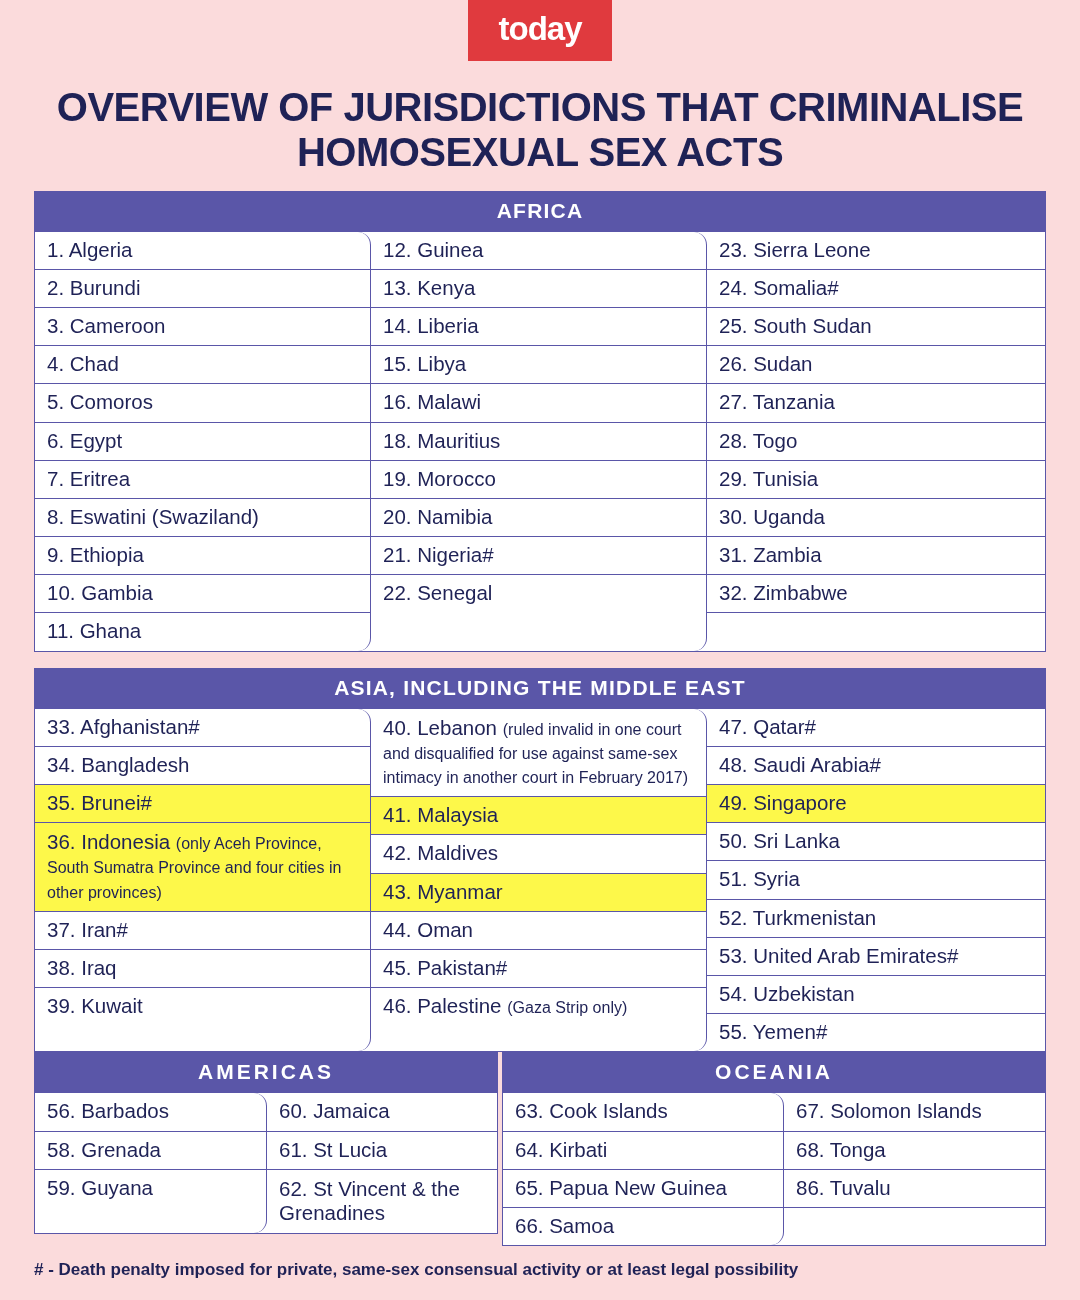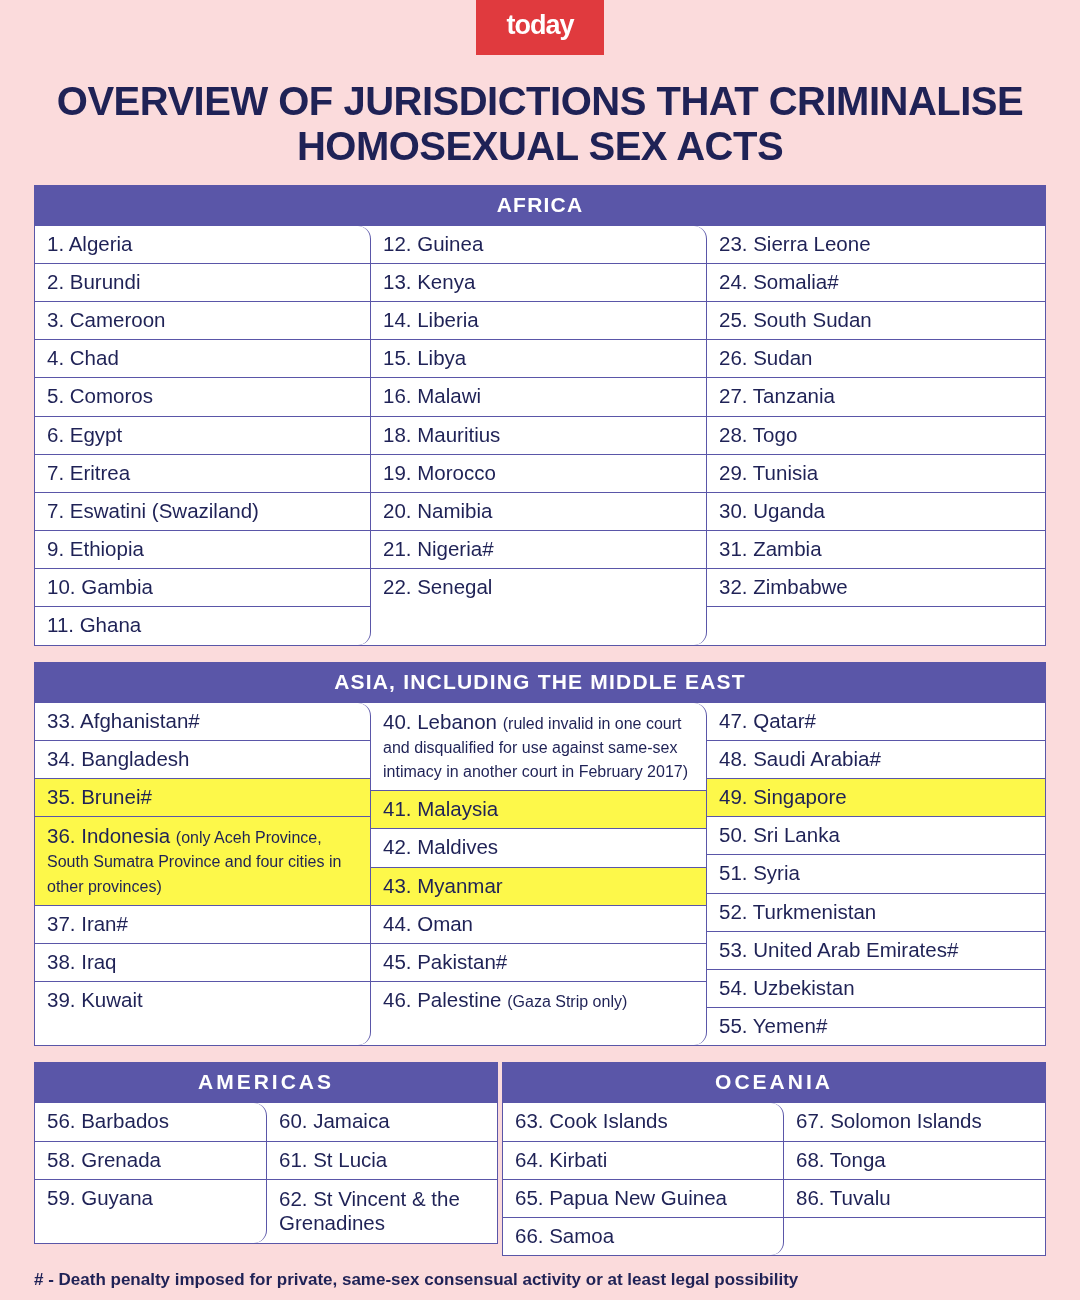--- a/index.html
+++ b/index.html
@@ -11,21 +11,21 @@
     color: #1f2256;
     overflow: hidden;
   }
   .page { padding: 0 34px; }
 
   .logo-wrap { display: flex; justify-content: center; padding-top: 0; }
   .logo {
     background: #e03a3e;
     color: #ffffff;
     font-weight: bold;
-    font-size: 27px;
+    font-size: 33px;
     letter-spacing: -1px;
     padding: 12px 30px 16px 30px;
     line-height: 1;
   }
 
   .title {
     text-align: center;
     font-weight: bold;
     font-size: 40px;
     letter-spacing: -0.5px;
@@ -66,21 +66,21 @@
   
   .africa .col:nth-child(1) { flex: 0 0 336px; }
   .africa .col:nth-child(2) { flex: 0 0 336px; }
   .africa .col:nth-child(3) { flex: 1 1 auto; }
 
   .asia .col:nth-child(1) { flex: 0 0 336px; }
   .asia .col:nth-child(2) { flex: 0 0 336px; }
   .asia .col:nth-child(3) { flex: 1 1 auto; }
 
   
-  .bottom { display: flex; margin-top: 16px; gap: 0; }
+  .bottom { display: flex; gap: 0; }
   .bottom .region { display: flex; flex-direction: column; }
   .region.americas { flex: 0 0 464px; }
   .region.oceania { flex: 1 1 auto; border-left: 4px solid #fbdbdc; }
   .region .grid { border-top: none; }
   .region .section-header { letter-spacing: 3px; }
 
   .americas .col:nth-child(1) { flex: 0 0 232px; }
   .oceania .col:nth-child(1) { flex: 0 0 281px; }
 
   .footnotes { margin-top: 14px; }
@@ -101,21 +101,21 @@
     <div class="section-header">AFRICA</div>
     <div class="grid africa">
       <div class="col">
         <div class="cell">1. Algeria</div>
         <div class="cell">2. Burundi</div>
         <div class="cell">3. Cameroon</div>
         <div class="cell">4. Chad</div>
         <div class="cell">5. Comoros</div>
         <div class="cell">6. Egypt</div>
         <div class="cell">7. Eritrea</div>
-        <div class="cell">7. Eswatini (Swaziland)</div>
+        <div class="cell">8. Eswatini (Swaziland)</div>
         <div class="cell">9. Ethiopia</div>
         <div class="cell">10. Gambia</div>
         <div class="cell">11. Ghana</div>
       </div>
       <div class="col">
         <div class="cell">12. Guinea</div>
         <div class="cell">13. Kenya</div>
         <div class="cell">14. Liberia</div>
         <div class="cell">15. Libya</div>
         <div class="cell">16. Malawi</div>

